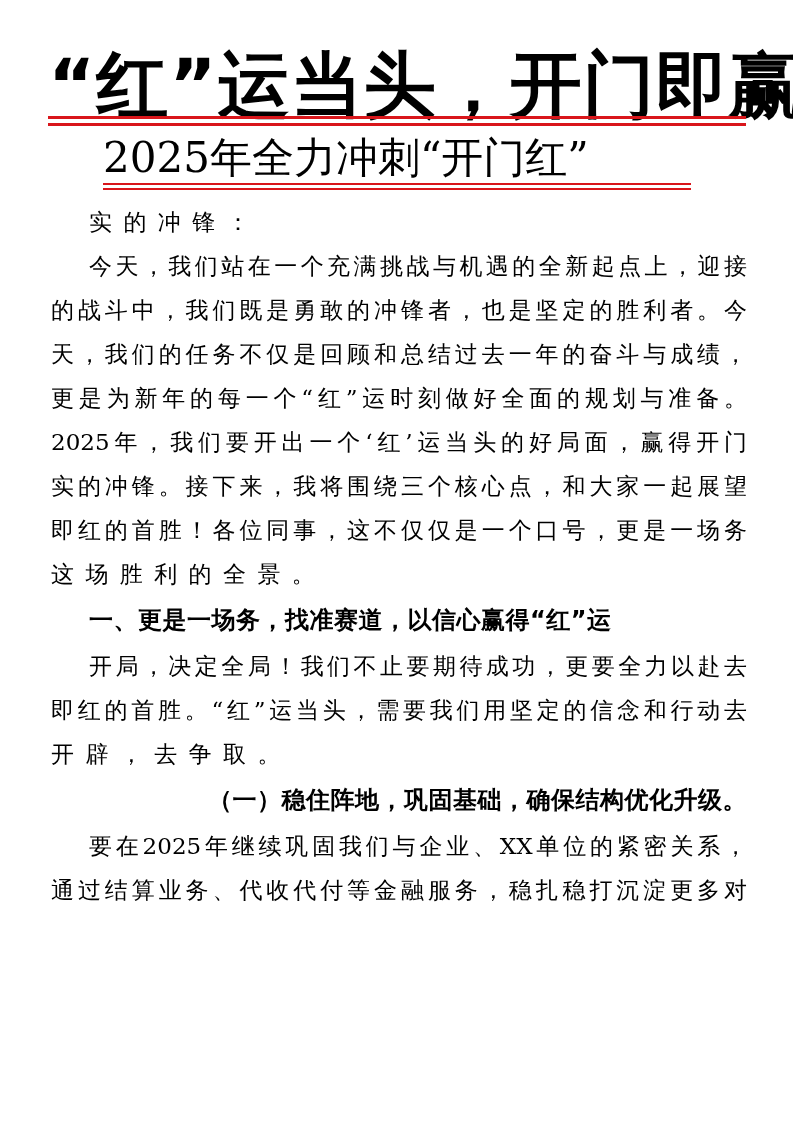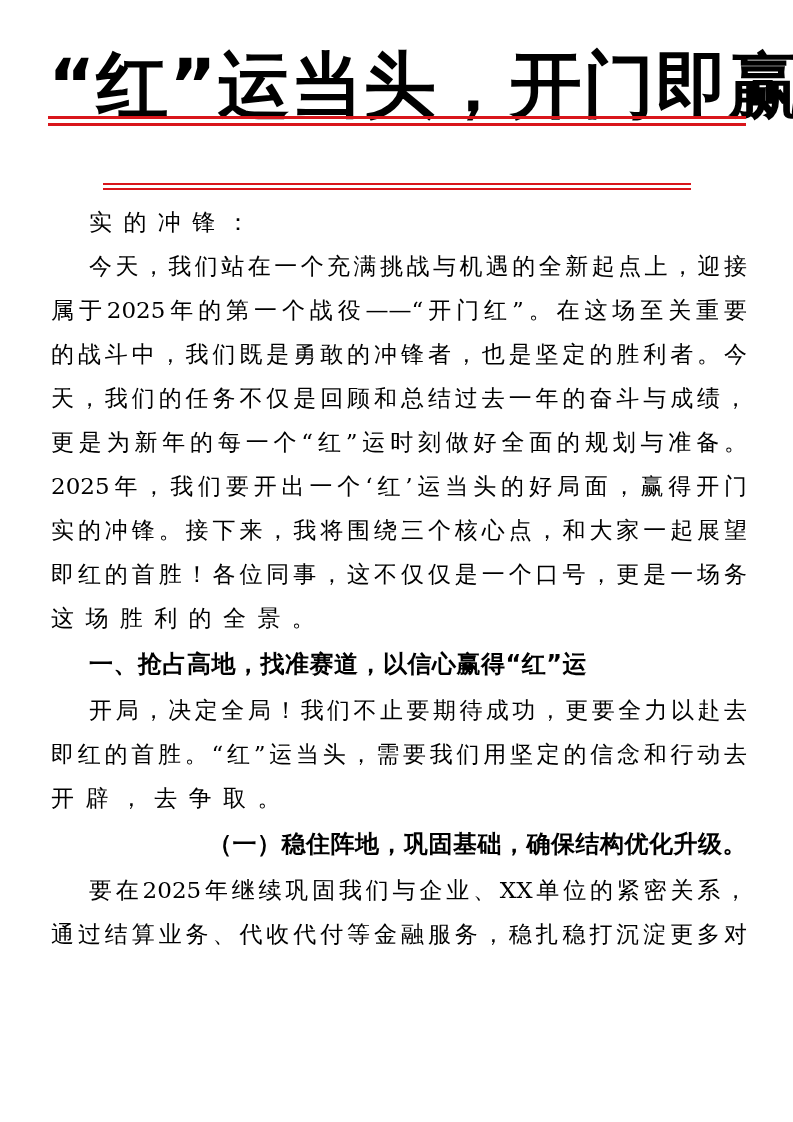--- a/index.html
+++ b/index.html
@@ -90,42 +90,42 @@
   </style>
 </head>
 <body>
 
 <div class="page">
 
   <div class="title-main">“红”运当头，开门即赢</div>
   <div class="rule r1"></div>
   <div class="rule r2"></div>
 
+  <div class="title-sub">2025年全力冲刺“开门红”</div>
   <div class="rule r3"></div>
   <div class="rule r4"></div>
 
   <div class="body">
     <div class="line indent last">实的冲锋：</div>
 
     <div>
       <div class="line indent">今天，我们站在一个充满挑战与机遇的全新起点上，迎接</div>
-      <div class="line">属于2025年的第一个战役——“开门红”。在这场至关重要</div>
       <div class="line">的战斗中，我们既是勇敢的冲锋者，也是坚定的胜利者。今</div>
       <div class="line">天，我们的任务不仅是回顾和总结过去一年的奋斗与成绩，</div>
       <div class="line">更是为新年的每一个“红”运时刻做好全面的规划与准备。</div>
     </div>
 
     <div>
       <div class="line">2025年，我们要开出一个‘红’运当头的好局面，赢得开门</div>
       <div class="line">实的冲锋。接下来，我将围绕三个核心点，和大家一起展望</div>
       <div class="line">即红的首胜！各位同事，这不仅仅是一个口号，更是一场务</div>
       <div class="line last">这场胜利的全景。</div>
     </div>
 
-    <div class="heading">一、抢占高地，找准赛道，以信心赢得“红”运</div>
+    <div class="heading">一、更是一场务，找准赛道，以信心赢得“红”运</div>
     <div>
       <div class="line indent">开局，决定全局！我们不止要期待成功，更要全力以赴去</div>
       <div class="line">即红的首胜。“红”运当头，需要我们用坚定的信念和行动去</div>
       <div class="line last">开辟，去争取。</div>
     </div>
 
     <div class="heading sub">（一）稳住阵地，巩固基础，确保结构优化升级。</div>
     <div>
       <div class="line indent">要在2025年继续巩固我们与企业、XX单位的紧密关系，</div>
       <div class="line">通过结算业务、代收代付等金融服务，稳扎稳打沉淀更多对</div>

